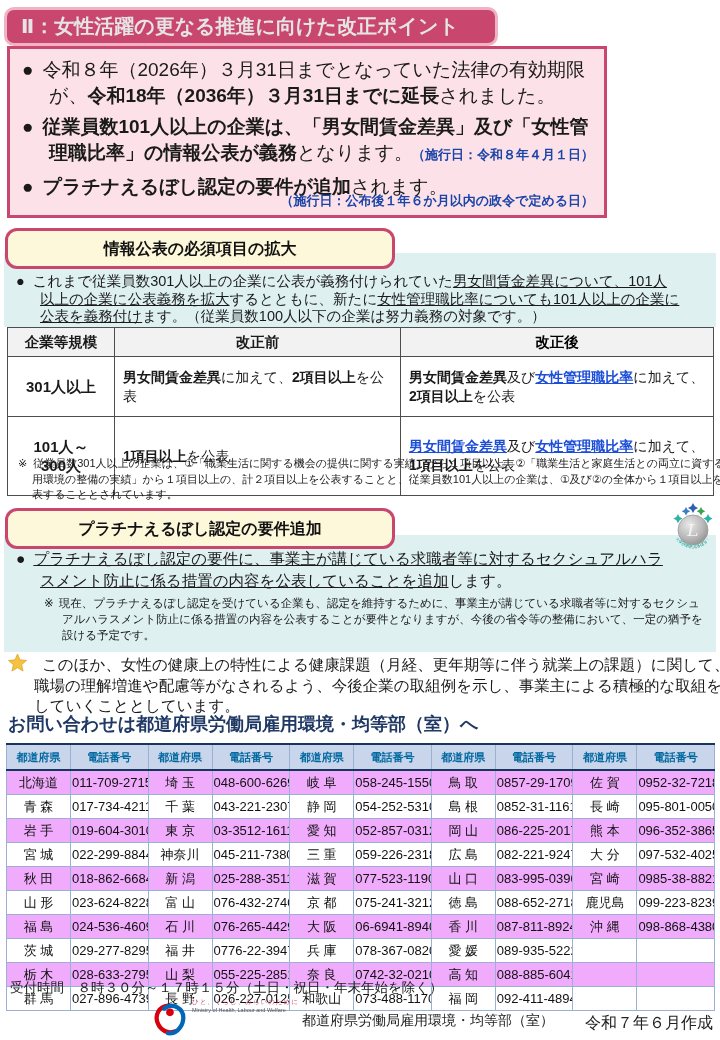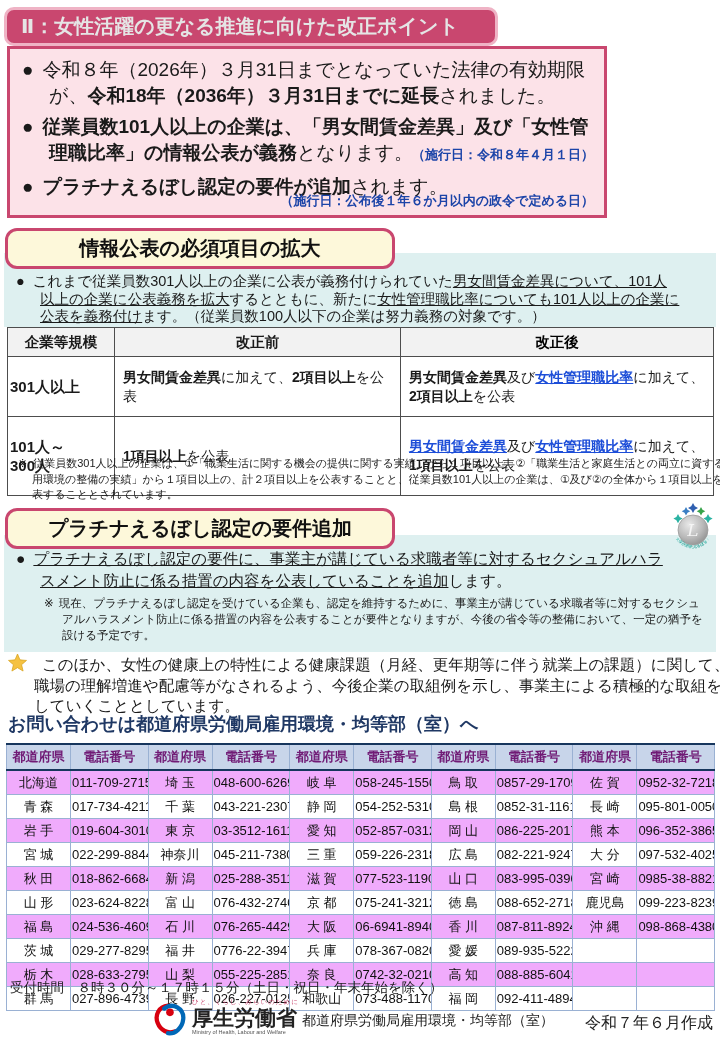--- a/index.html
+++ b/index.html
@@ -19,41 +19,41 @@
     background:#fce2e8;border:3px solid #c9476f;padding:8px 2px 4px 12px;font-size:19px;}
   .sum-b{padding-left:27px;text-indent:-27px;line-height:26px;margin-bottom:5px;}
   .blt{margin-right:9px;}
   .note-blue{position:absolute;right:10px;color:#1c44a8;font-weight:bold;font-size:13px;}
   #note-b2{top:97px;}
   #note-b3{bottom:5px;}
 
   
   .sec-header{position:absolute;left:5px;width:390px;height:41px;box-sizing:border-box;
     background:#fdf8da;border:3px solid #c9476f;border-radius:12px;text-align:center;
-    font-size:20px;font-weight:bold;line-height:35px;color:#111;z-index:2;}
+    font-size:16px;font-weight:bold;line-height:35px;color:#111;z-index:2;}
   #sec1-header{top:228px;}
   #sec2-header{top:508px;}
 
   
   .cyan-box{position:absolute;left:4px;width:712px;background:#def0f0;box-sizing:border-box;}
   #cyan1{top:253px;height:74px;padding:20px 8px 0 12px;}
   #cyan1 .cyan-b{font-size:14.5px;line-height:17.5px;max-width:640px;}
   #cyan2{top:535px;height:117px;padding:13px 10px 0 12px;}
   #cyan2 .cyan-b{font-size:15.5px;line-height:22px;max-width:625px;}
   .cyan-b{padding-left:24px;text-indent:-24px;}
   .cyan-b .blt{margin-right:8px;}
   #note2{margin-top:3px;font-size:11.5px;line-height:16px;padding-left:46px;text-indent:-18px;max-width:700px;}
   #note2 .mk{margin-right:5px;}
 
   
   #table1{position:absolute;left:7px;top:327px;width:706px;border-collapse:collapse;table-layout:fixed;}
   #table1 th,#table1 td{border:1.6px solid #4d4d4d;box-sizing:border-box;}
   #table1 th{background:#f2f2f2;font-size:14.5px;font-weight:bold;height:29px;text-align:center;}
   #table1 td{font-size:14px;line-height:19px;padding:10px 8px;vertical-align:middle;}
-  #table1 td.size-cell{font-weight:bold;font-size:15px;text-align:left;padding:20px 2px;}
+  #table1 td.size-cell{font-weight:bold;font-size:15px;text-align:center;padding:20px 2px;}
   #table1 tr.r1 td{height:48px;} #table1 tr.r2 td{height:49px;}
   col.c-size{width:107px;} col.c-before{width:286px;} col.c-after{width:313px;}
   #th-after{color:#000000;margin-top:16px;}
 
   
   #note1{position:absolute;left:8px;top:456px;width:706px;font-size:11px;line-height:15.5px;
     padding-left:24px;text-indent:-14px;}
   #note1 .mk{margin-right:6px;}
 
   
@@ -61,21 +61,21 @@
 
   
   #star-para{position:absolute;left:8px;top:654px;width:706px;font-size:15.5px;line-height:20.5px;
     padding-left:26px;text-indent:-26px;}
   #star-para svg{vertical-align:-2px;margin-right:15px;}
 
   
   #contact-heading{position:absolute;left:8px;top:712px;font-size:18px;font-weight:bold;color:#1f3864;white-space:nowrap;}
   #phone-table{position:absolute;left:6px;top:743px;width:708px;border-collapse:collapse;table-layout:fixed;
     border-top:2.5px solid #17365d;}
-  #phone-table th{background:#c8d5ea;color:#701a75;font-weight:bold;font-size:13px;height:22px;
+  #phone-table th{background:#c8d5ea;color:#0369a1;font-weight:bold;font-size:11px;height:22px;
     border:1px solid #9ab1d3;border-bottom:2px solid #17365d;}
   #phone-table td{font-size:13px;height:21px;text-align:center;border:1px solid #9ab1d3;color:#111;
     overflow:hidden;white-space:nowrap;}
   #phone-table tr.alt td{background:#f0abfc;}
   col.c-pref{width:64px;} col.c-tel{width:77.6px;}
 
   #reception{position:absolute;left:10px;top:979px;font-size:13.5px;}
 
   
   #mhlw-logo{position:absolute;left:150px;top:1000px;width:38px;height:38px;}
@@ -341,19 +341,18 @@
 
   <div id="reception">受付時間　８時３０分～１７時１５分（土日・祝日・年末年始を除く）</div>
 
   <svg id="mhlw-logo" viewBox="0 0 40 40" xmlns="http://www.w3.org/2000/svg">
     <path d="M19 6 C9 7 5 16 8 24 C11 32 19 36 26 33" stroke="#d7000f" stroke-width="4.5" fill="none" stroke-linecap="round"></path>
     <path d="M15 9 C24 2 36 9 35 20 C34 30 26 36 19 35" stroke="#0068b7" stroke-width="4.5" fill="none" stroke-linecap="round"></path>
     <circle cx="21" cy="13" r="4" fill="#d7000f"></circle>
   </svg>
   <div id="logo-text">
     <div id="logo-tagline">ひと、くらし、みらいのために</div>
-    <div id="logo-name">厚生労働省</div>
     <div id="logo-en">Ministry of Health, Labour and Welfare</div>
   </div>
   <div id="footer-org">都道府県労働局雇用環境・均等部（室）</div>
   <div id="footer-made">令和７年６月作成</div>
 
 </div>
 
 </body></html>

